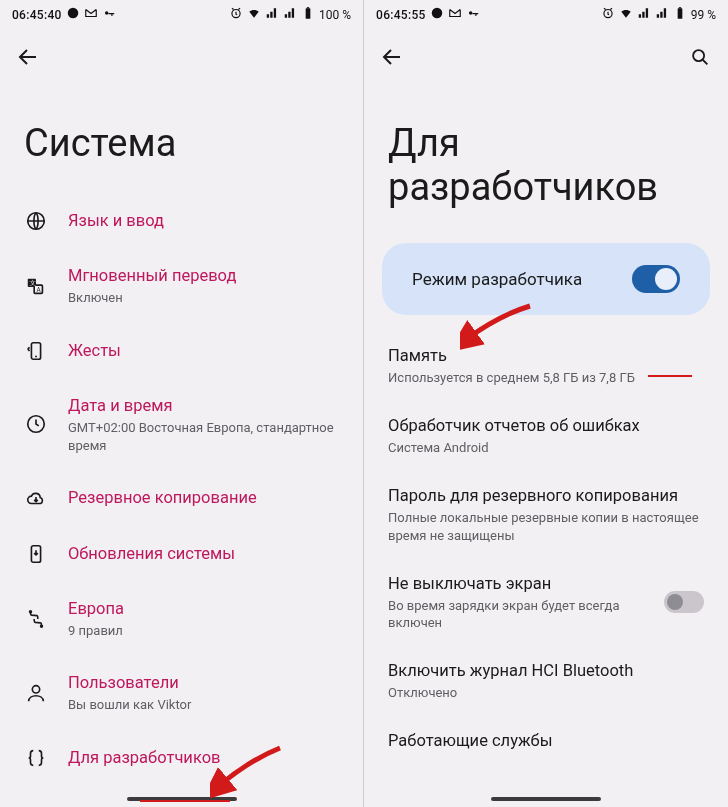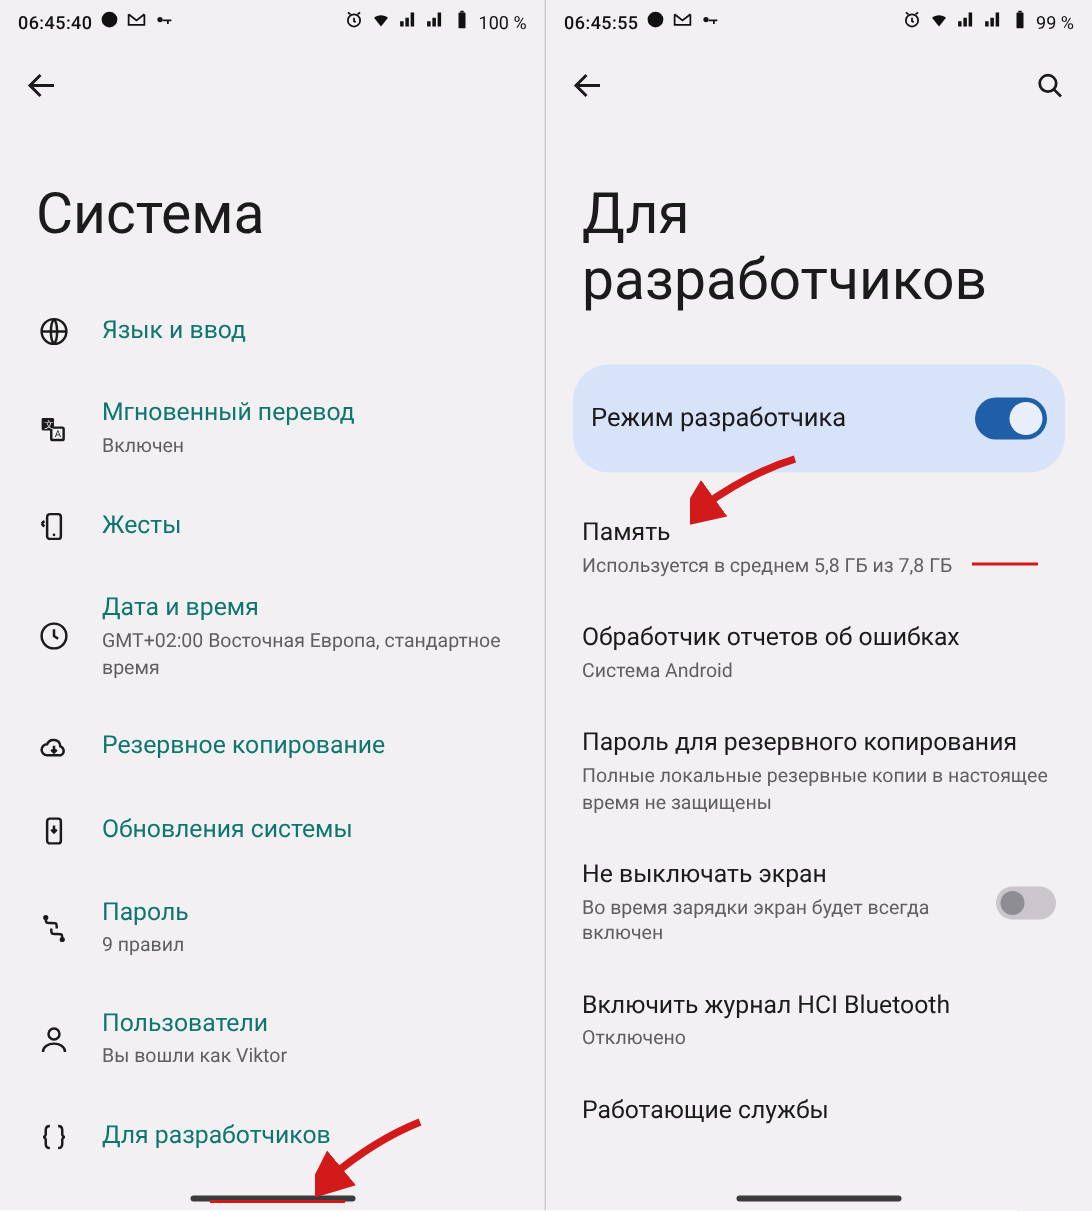--- a/index.html
+++ b/index.html
@@ -17,24 +17,24 @@
   .back-btn { width: 24px; height: 24px; display:flex; align-items:center; justify-content:center; cursor:pointer; color:#1a1a1a; }
   .search-btn { width:24px; height:24px; margin-left:auto; cursor:pointer; color:#1a1a1a; display:flex; align-items:center; justify-content:center;}
   
   .page-title { font-size: 38px; font-weight: 400; color: #1b1b1b; padding: 44px 24px 28px 24px; }
   .page-title.small-pad { padding: 44px 24px 24px 24px; }
   
   .list { padding: 0 0 0 0; }
   .item { display:flex; align-items:center; padding: 16px 24px 16px 24px; gap: 20px; cursor:pointer; }
   .item .icon-slot { width:24px; height:24px; flex:0 0 24px; color:#1b1b1b; display:flex; align-items:center; justify-content:center;}
   .item .text { flex:1; }
-  .item .title { font-size: 16.5px; color:#0f766e; line-height:1.35; }
+  .item .title { font-size: 16.5px; color:#be185d; line-height:1.35; }
   .item .sub { font-size: 13px; color:#5f5e62; margin-top:2px; line-height:1.35;}
   
-  .dev-card { margin: 10px 18px 16px 18px; background:#d6e3f8; border-radius:24px; padding:22px 12px; display:flex; align-items:center; justify-content:space-between; }
+  .dev-card { margin: 10px 18px 16px 18px; background:#d6e3f8; border-radius:24px; padding:22px 30px; display:flex; align-items:center; justify-content:space-between; }
   .dev-card .lbl { font-size:17px; color:#1b1b1b; }
   
   .switch { width:48px; height:28px; border-radius:16px; position:relative; }
   .switch.on { background:#1f5fa8; }
   .switch.on::after { content:""; position:absolute; right:3px; top:3px; width:22px; height:22px; border-radius:50%; background:#e9effa; }
   .switch-min { width:40px; height:22px; border-radius:12px; position:relative; background:#cac6cc; }
   .switch-min::after { content:""; position:absolute; left:3px; top:3px; width:16px; height:16px; border-radius:50%; background:#8f8d94; }
   
   .item2 { padding: 14px 24px; cursor:pointer; display:flex; align-items:center; gap:12px;}
   .item2 .text { flex:1; }
@@ -175,21 +175,21 @@
       </div>
       <div class="item">
     <span class="icon-slot">
           <svg width="22" height="22" viewBox="0 0 24 24" fill="none" stroke="#1b1b1b" stroke-width="1.8">
             <path d="M6 4c0 4 0 4 4 4s4 0 4 4M18 20c0-4 0-4-4-4s-4 0-4-4"></path>
             <circle cx="6" cy="4" r="1" fill="#1b1b1b"></circle>
             <circle cx="18" cy="20" r="1" fill="#1b1b1b"></circle>
           </svg>
         </span>
     <div class="text">
-      <div class="title">Пароль</div>
+      <div class="title">Европа</div>
       <div class="sub">9 правил</div>
     </div>
       </div>
       <div class="item">
     <span class="icon-slot">
           <svg width="22" height="22" viewBox="0 0 24 24" fill="none" stroke="#1b1b1b" stroke-width="1.8">
             <circle cx="12" cy="8" r="4"></circle>
             <path d="M4 21c0-4 4-6 8-6s8 2 8 6"></path>
           </svg>
         </span>

